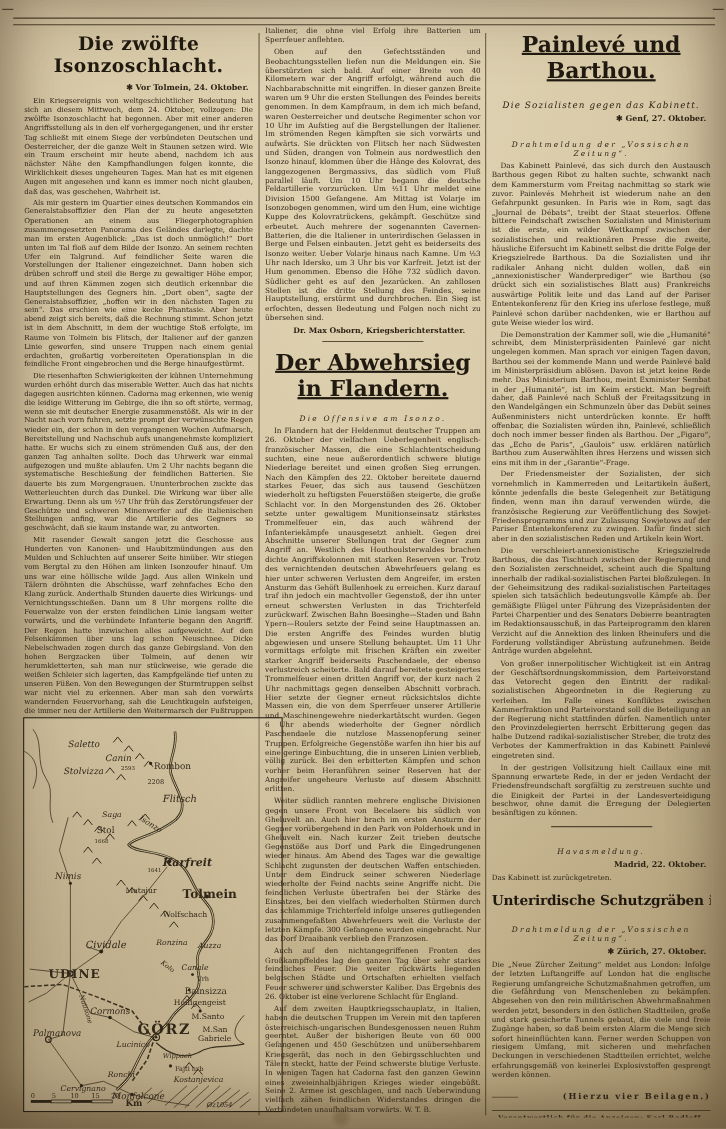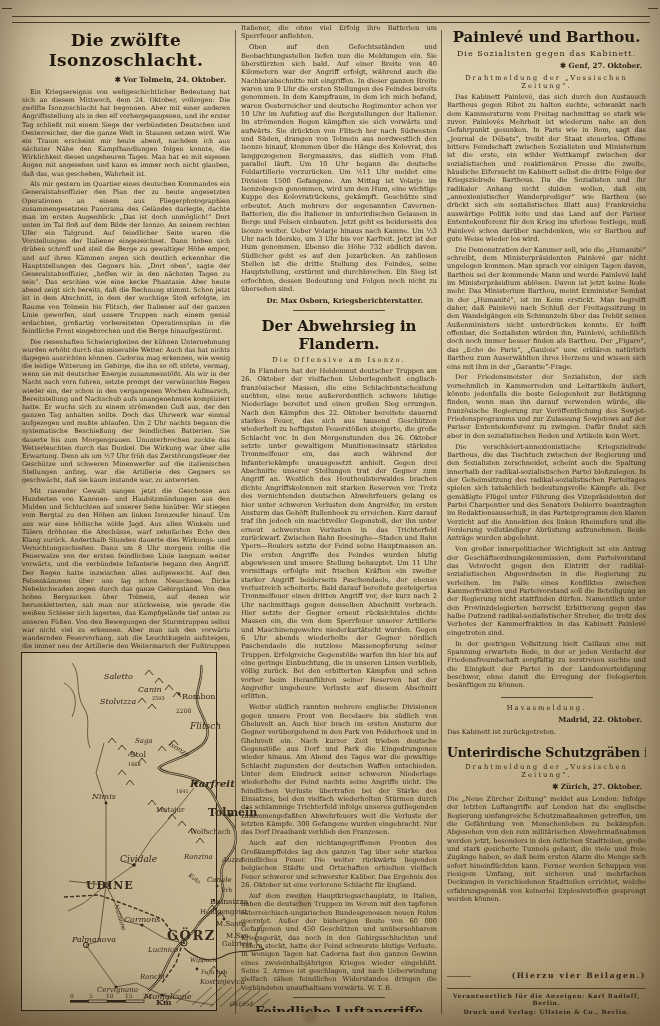--- a/index.html
+++ b/index.html
@@ -14,33 +14,33 @@
       radial-gradient(ellipse at 50% 6%, rgba(255,250,228,.22), transparent 55%),
       linear-gradient(to bottom,#d9cba9 0%,#d5c6a2 55%,#c9b890 100%);
     box-shadow:inset 0 0 70px rgba(75,55,30,.45), inset 0 -25px 50px rgba(70,50,28,.35);}
   .toprule{position:absolute;left:12px;right:10px;height:0;border-top:1px solid rgba(52,40,22,.85);}
   .vrule{position:absolute;top:30px;bottom:12px;width:1px;background:rgba(62,47,26,.7);}
   .col{position:absolute;top:16px;overflow:hidden;}
   .p{font-size:6.6px;line-height:8.35px;text-align:justify;text-indent:8px;margin:0 0 2.5px 0;}
   .left .p{font-size:6.4px;line-height:8.15px;}
   .p.noind{text-indent:0;}
   h1{font-size:17px;font-weight:bold;text-align:center;margin:0 0 5px 0;letter-spacing:.4px;color:#201910;}
-  h2{font-size:15px;font-weight:bold;text-align:center;margin:0 0 3px 0;color:#201910;}
+  h2{font-size:20px;font-weight:bold;text-align:center;margin:0 0 3px 0;color:#201910;text-decoration:underline;}
   h3{font-size:13px;font-weight:bold;text-align:center;margin:0 0 3px 0;line-height:15px;color:#201910;}
-  .sperr{font-size:6.8px;letter-spacing:2px;text-align:center;margin:0 0 3px 0;}
+  .sperr{font-size:6.8px;letter-spacing:2px;text-align:center;margin:12px 0 3px 0;font-style:italic;}
   .dateline{font-size:7.2px;font-weight:bold;text-align:right;margin:0 0 4px 0;padding-right:4px;}
   .sig{font-size:7px;font-weight:bold;text-align:right;padding-right:14px;margin:1px 0 2px 0;}
   .rule-short{width:92px;margin:5px auto 6px auto;border-top:1px solid rgba(55,42,24,.8);}
   .closing-row{display:flex;align-items:flex-end;margin:8px 0 6px 0;}
   .closing-row .fill{flex:1;border-top:1px solid rgba(55,42,24,.6);margin:0 6px 3px 0;}
   .closing{font-size:7.6px;font-weight:bold;letter-spacing:1.6px;text-align:right;padding-left:35px;}
   .footrule{border-top:1px solid rgba(55,42,24,.75);margin:2px 0 3px 0;}
   .footline{font-size:6px;letter-spacing:.7px;text-align:center;font-weight:bold;margin:0 0 1.5px 0;}
-  .mapbox{position:absolute;left:21px;top:652px;width:196px;height:359px;border:1.6px solid #2b2214;
-    background:rgba(235,225,195,.25);box-sizing:border-box;padding-left:42px;}
+  .mapbox{position:absolute;left:21px;top:652px;width:236px;height:359px;border:1.6px solid #2b2214;
+    background:rgba(235,225,195,.25);box-sizing:border-box;}
   .tick{position:absolute;width:10px;height:0;border-top:1.4px solid rgba(45,34,18,.8);}
 </style>
 </head>
 <body>
 
 <div class="page">
   <div class="toprule" style="top:16px"></div>
   <div class="toprule" style="top:22px"></div>
   <div class="tick" style="left:2px;top:8px"></div>
   <div class="tick" style="right:2px;top:8px"></div>

